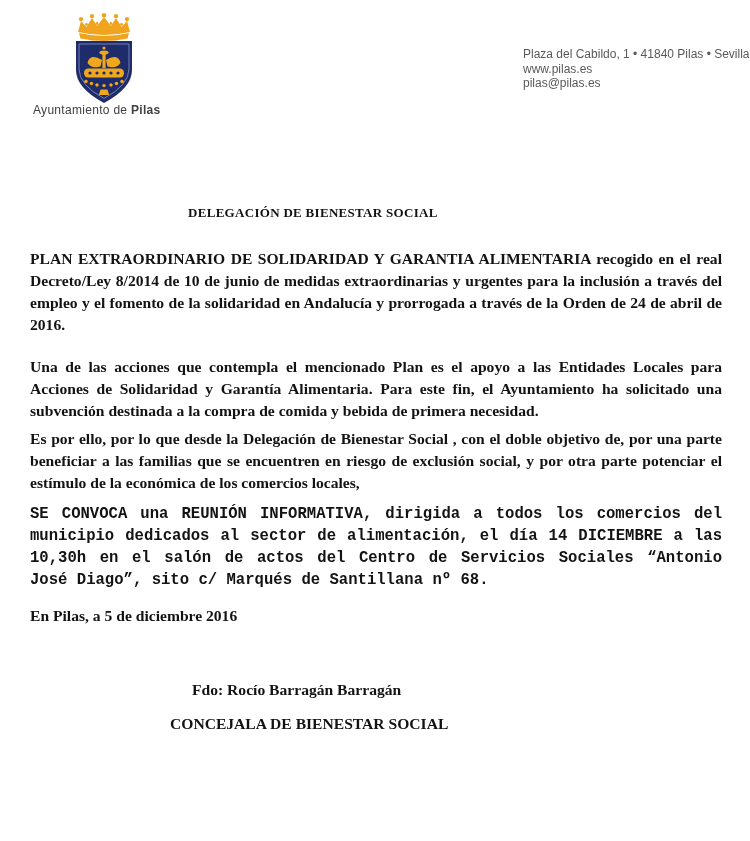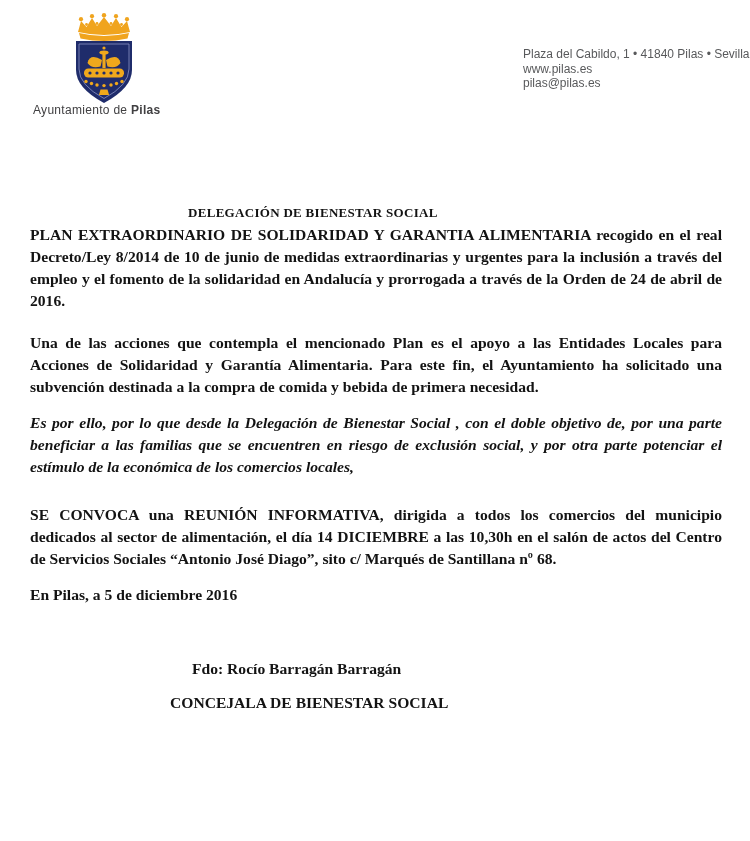--- a/index.html
+++ b/index.html
@@ -51,24 +51,24 @@
     font-size: 15.6px;
     line-height: 22px;
   }
   .doc-title {
     margin: 0 0 0 158px;
     font-size: 13px;
     font-weight: bold;
     letter-spacing: 0.3px;
   }
   .para { margin: 0; text-align: justify; }
-  .p1 { }
+  .p1 { margin-top: 24px; }
   .p2 { margin-top: 20px; }
-  .p3 { margin-top: 14px; font-style: italic; }
-  .p4 { margin-top: 26px; }
+  .p3 { margin-top: 6px; }
+  .p4 { margin-top: 9px; font-family: Liberation Mono, monospace; }
   .date-line { margin: 14px 0 8px 0; }
   .sig-title { margin: 12px 0 0 140px; }
   .sig-name  { margin: 52px 0 0 162px; }
 </style>
 </head>
 <body>
 
 <div class="page">
 
   <svg class="crest" width="76" height="92" viewBox="0 0 76 92" aria-hidden="true">

